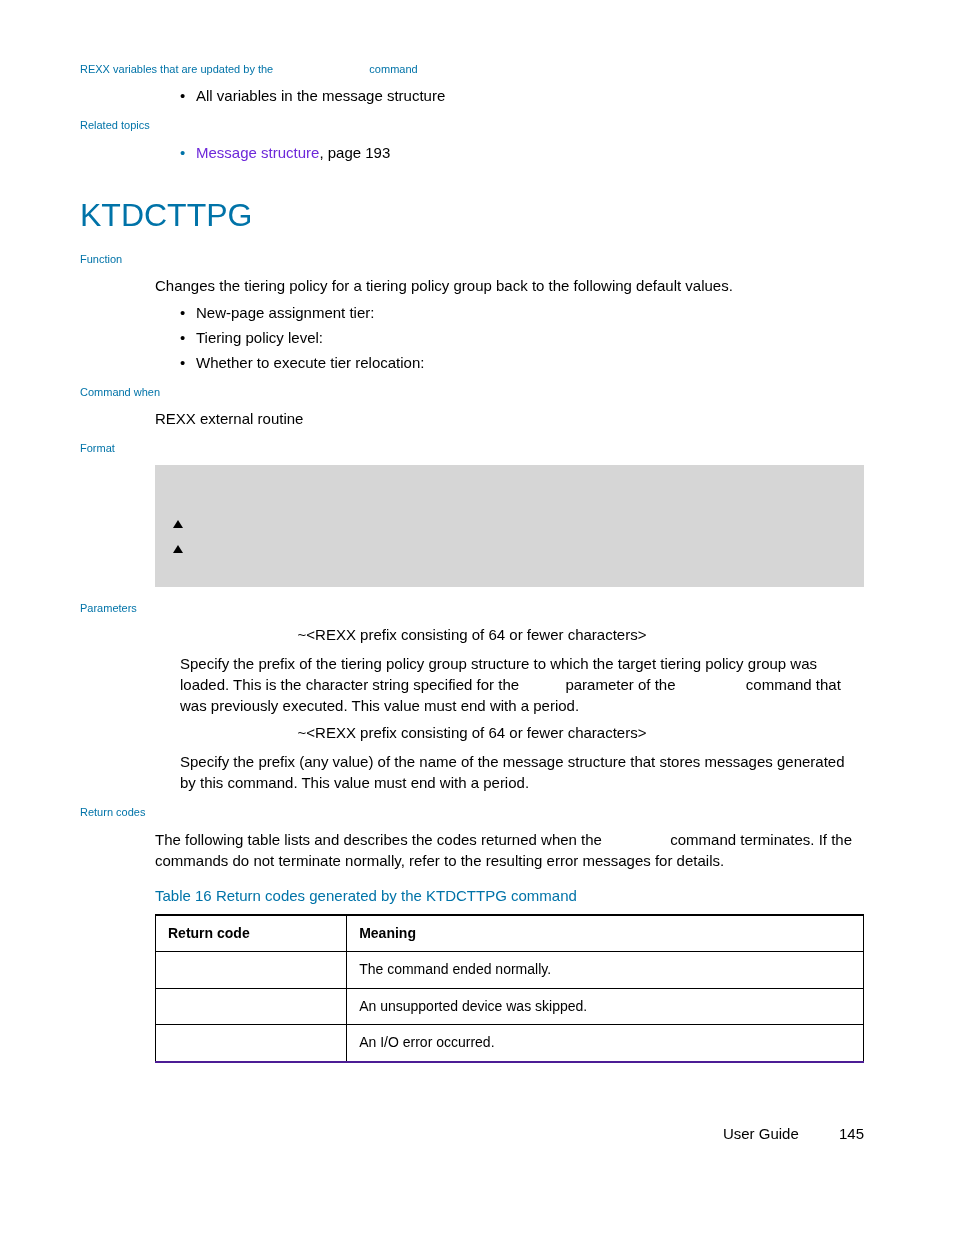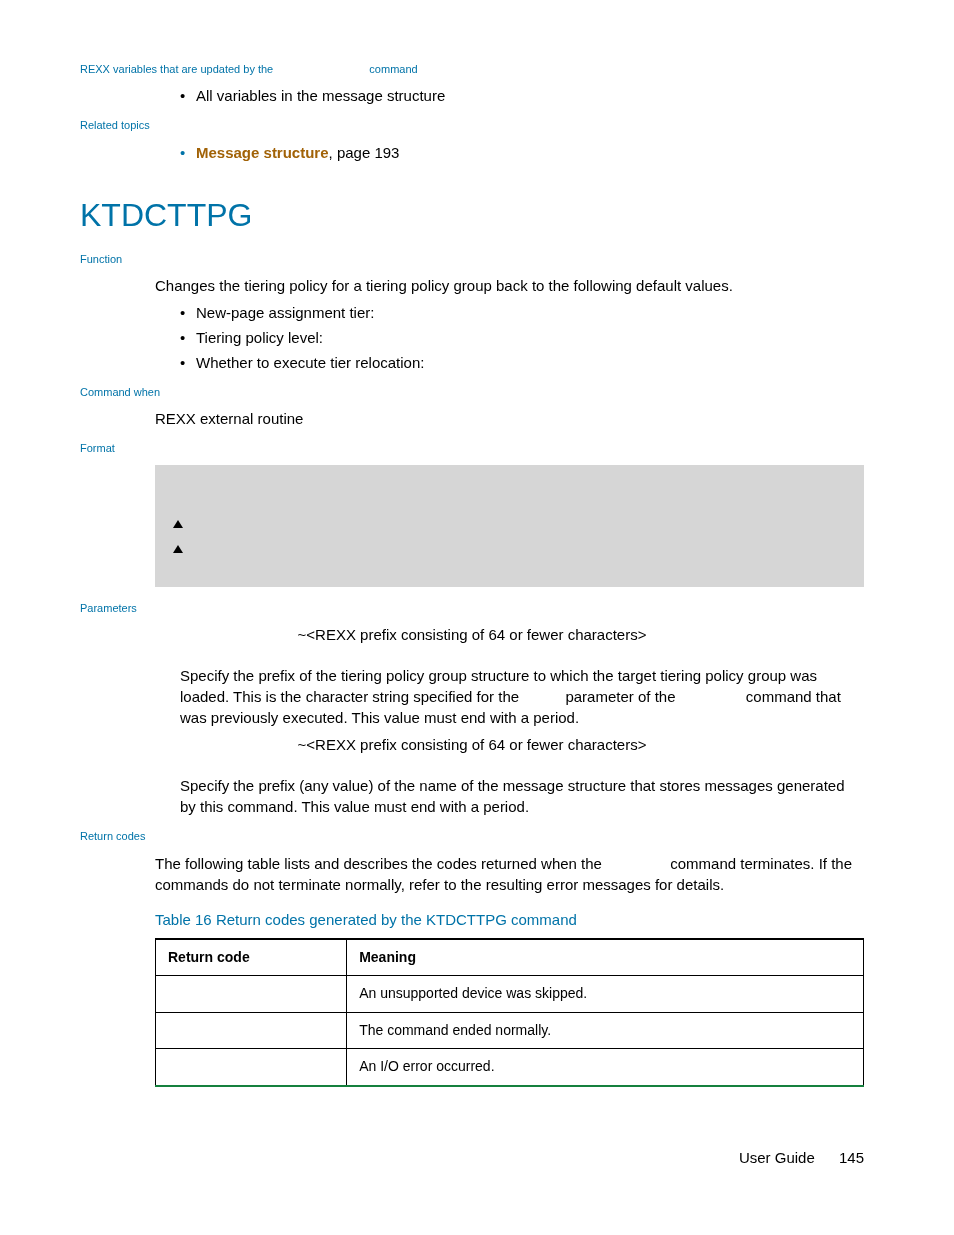--- a/index.html
+++ b/index.html
@@ -39,29 +39,28 @@
     content: "•";
     position: absolute;
     left: -16px;
     top: 0;
     color: #000;
   }
   ul.link-bullets > li::before {
     color: #0073a8;
   }
   .link {
-    color: #a16207;
+    color: #6d28d9;
     text-decoration: none;
-    font-weight: bold;
   }
   .body-text {
     margin: 6px 0 6px 75px;
   }
   .indent-text {
-    margin: 20px 0 6px 100px;
+    margin: 8px 0 6px 100px;
   }
   .param-head {
     text-align: center;
     margin: 6px 100px 6px 100px;
   }
   .codebox {
     background: #d6d6d6;
     margin: 8px 0 14px 75px;
     padding: 24px 18px;
     font-family: "Courier New", monospace;
@@ -96,32 +95,32 @@
     font-weight: 300;
   }
   table.codes th {
     font-weight: 700;
   }
   table.codes thead tr {
     border-top: 2px solid #000;
   }
   table.codes {
     border-top: 2px solid #000;
-    border-bottom: 2px solid #15803d;
+    border-bottom: 2px solid #4c1d95;
   }
   .code-col {
     width: 27%;
   }
   .footer {
     margin-top: 60px;
     text-align: right;
     font-size: 15px;
   }
   .footer .page {
-    margin-left: 20px;
+    margin-left: 36px;
   }
   .inline-gap {
     display: inline-block;
     width: 90px;
   }
   .inline-gap-sm {
     display: inline-block;
     width: 38px;
   }
   .inline-gap-tiny {
@@ -186,25 +185,25 @@
 <table class="codes">
   <thead>
     <tr>
       <th class="code-col">Return code</th>
       <th>Meaning</th>
     </tr>
   </thead>
   <tbody>
     <tr>
       <td></td>
+      <td>The command ended normally.</td>
+    </tr>
+    <tr>
+      <td></td>
       <td>An unsupported device was skipped.</td>
-    </tr>
-    <tr>
-      <td></td>
-      <td>The command ended normally.</td>
     </tr>
     <tr>
       <td></td>
       <td>An I/O error occurred.</td>
     </tr>
   </tbody>
 </table>
 
 <div class="footer">
   <span>User Guide</span>

